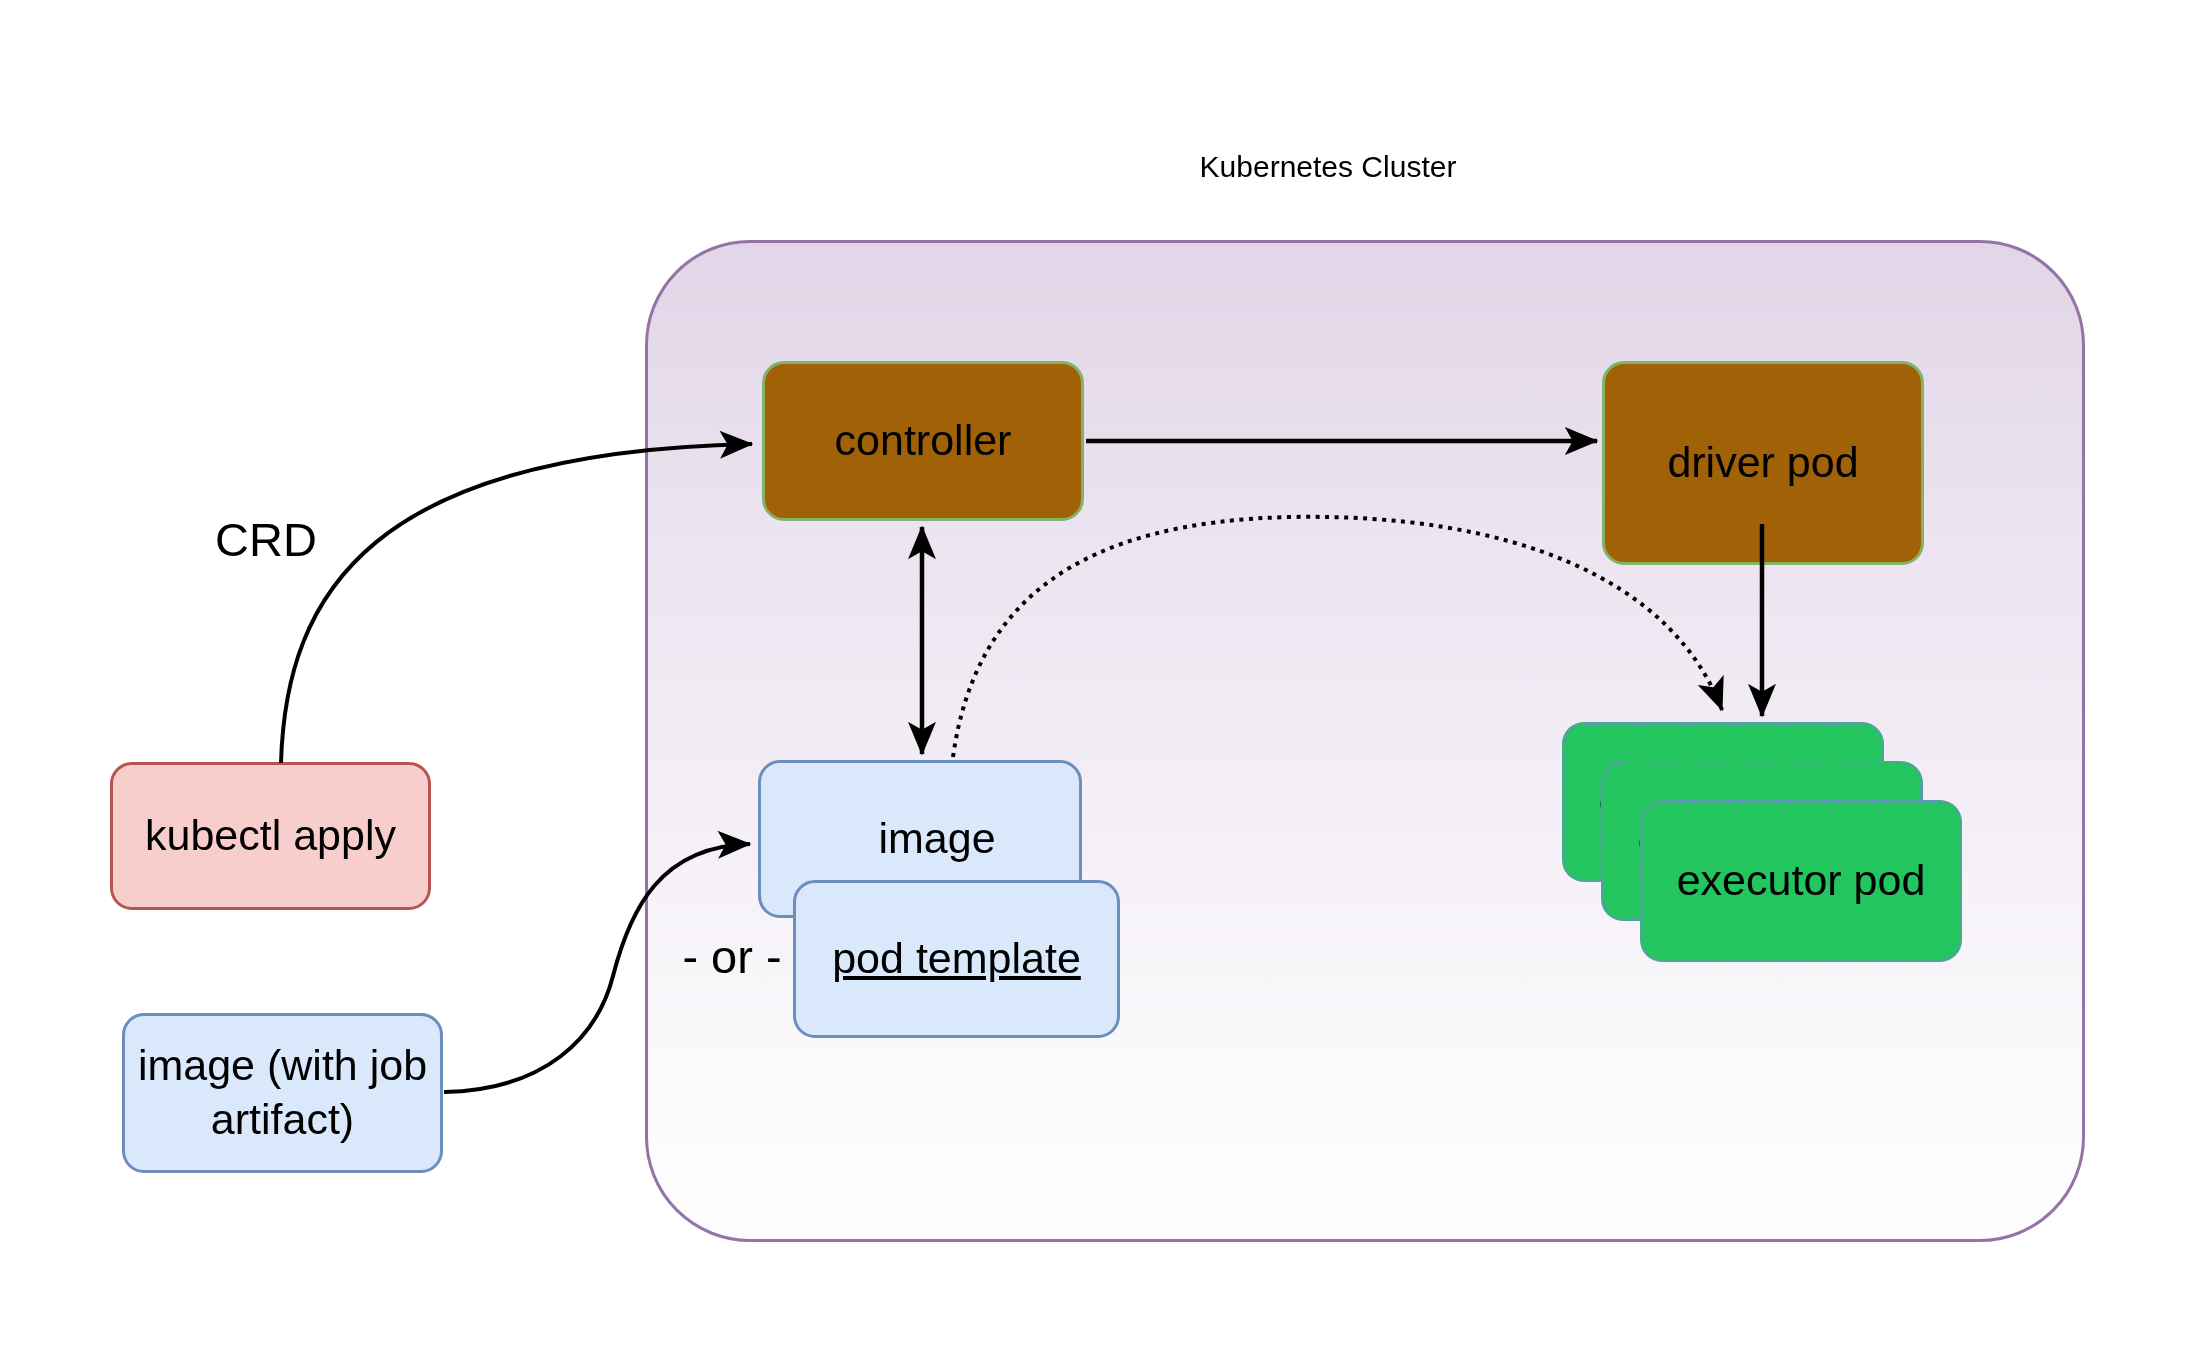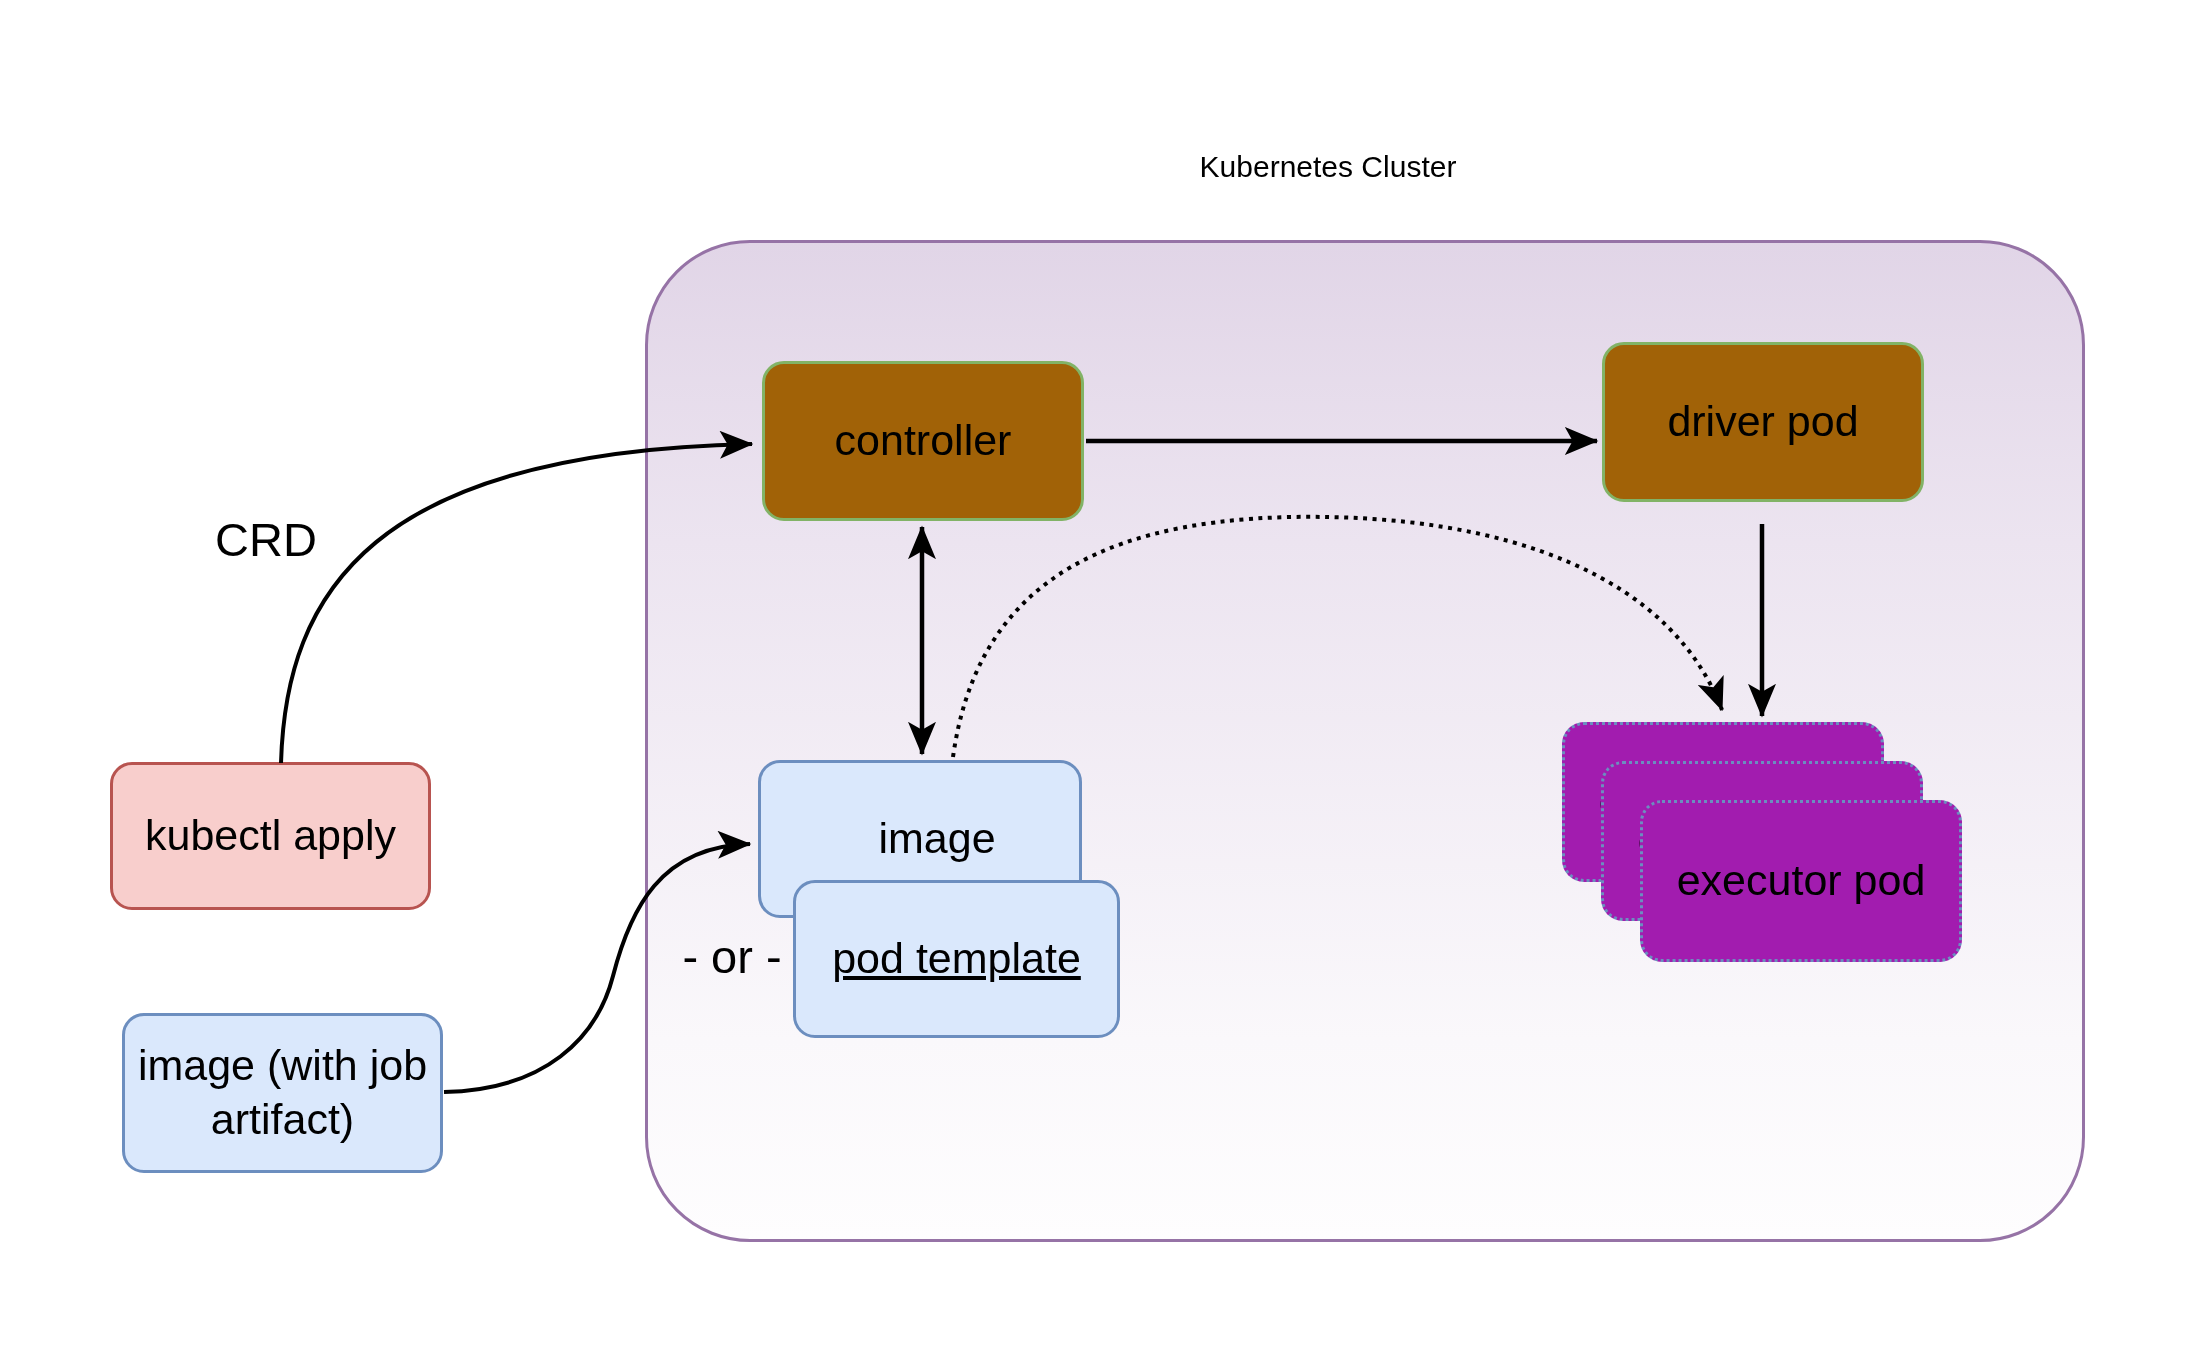--- a/index.html
+++ b/index.html
@@ -15,24 +15,24 @@
   }
 
   .node{
     position:absolute;box-sizing:border-box;border-radius:22px;
     display:flex;align-items:center;justify-content:center;
     font-size:43px;line-height:1.25;text-align:center;
   }
   .green{background:#a16207;border:3px solid #82b366;}
   .blue{background:#dae8fc;border:3px solid #6c8ebf;}
   .red{background:#f8cecc;border:3px solid #b85450;}
-  .exec{background:#a21caf;border:3px dotted #6c8ebf;}
+  .exec{background:#22c55e;border:3px dotted #6c8ebf;}
 
   .n-controller{left:762px;top:361px;width:322px;height:160px;z-index:3;}
-  .n-driver{left:1602px;top:342px;width:322px;height:160px;z-index:3;}
+  .n-driver{left:1602px;top:361px;width:322px;height:204px;z-index:3;}
   .n-image{left:758px;top:760px;width:324px;height:158px;z-index:3;padding-left:34px;}
   .n-podtemplate{left:793px;top:880px;width:327px;height:158px;z-index:4;text-decoration:underline;}
   .n-kubectl{left:110px;top:762px;width:321px;height:148px;z-index:3;}
   .n-artifact{left:122px;top:1013px;width:321px;height:160px;z-index:3;padding:0 12px;}
   .n-exec1{left:1562px;top:722px;width:322px;height:160px;z-index:3;}
   .n-exec2{left:1601px;top:761px;width:322px;height:160px;z-index:4;}
   .n-exec3{left:1640px;top:800px;width:322px;height:162px;z-index:5;}
 
   .floating-label{position:absolute;font-size:47px;text-align:center;z-index:6;}
   .l-title{left:1028px;top:150px;width:600px;font-size:30px;}

